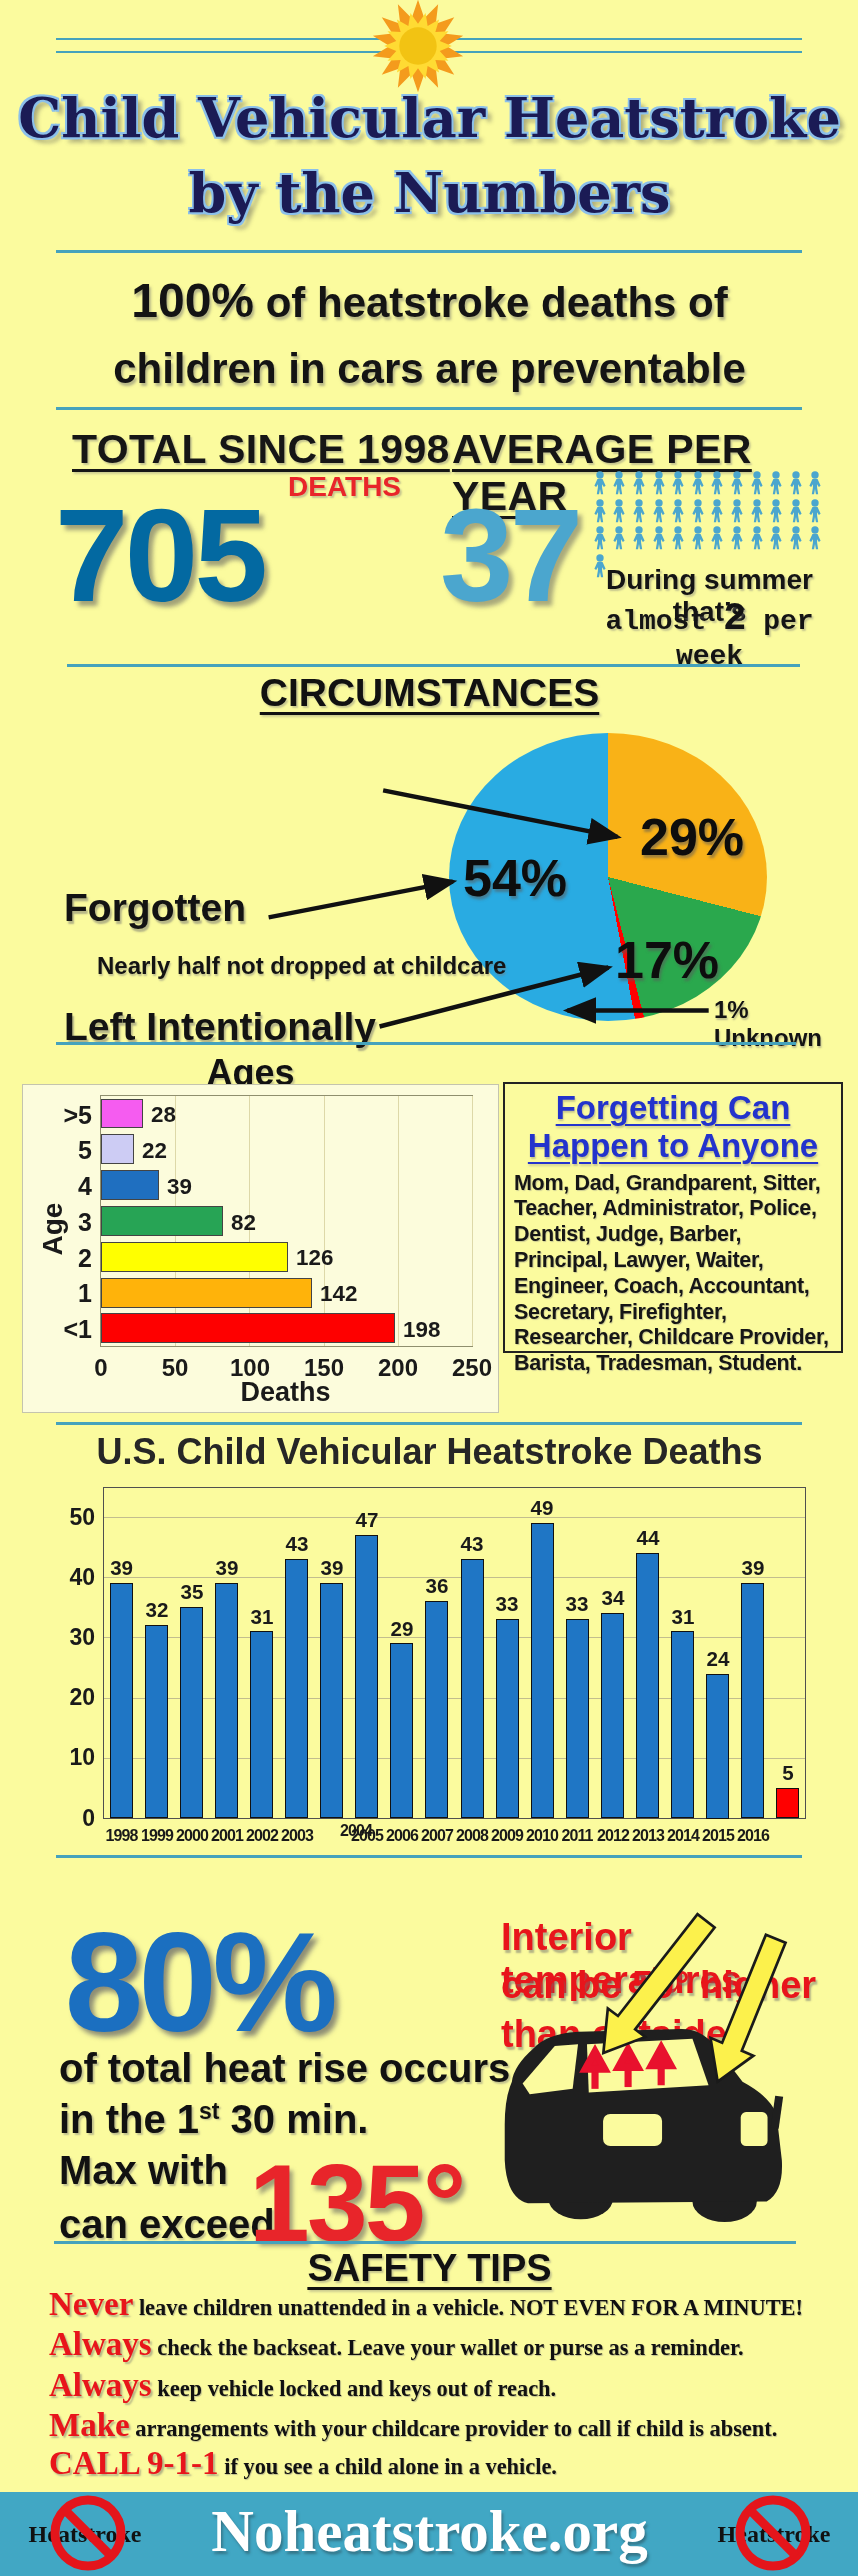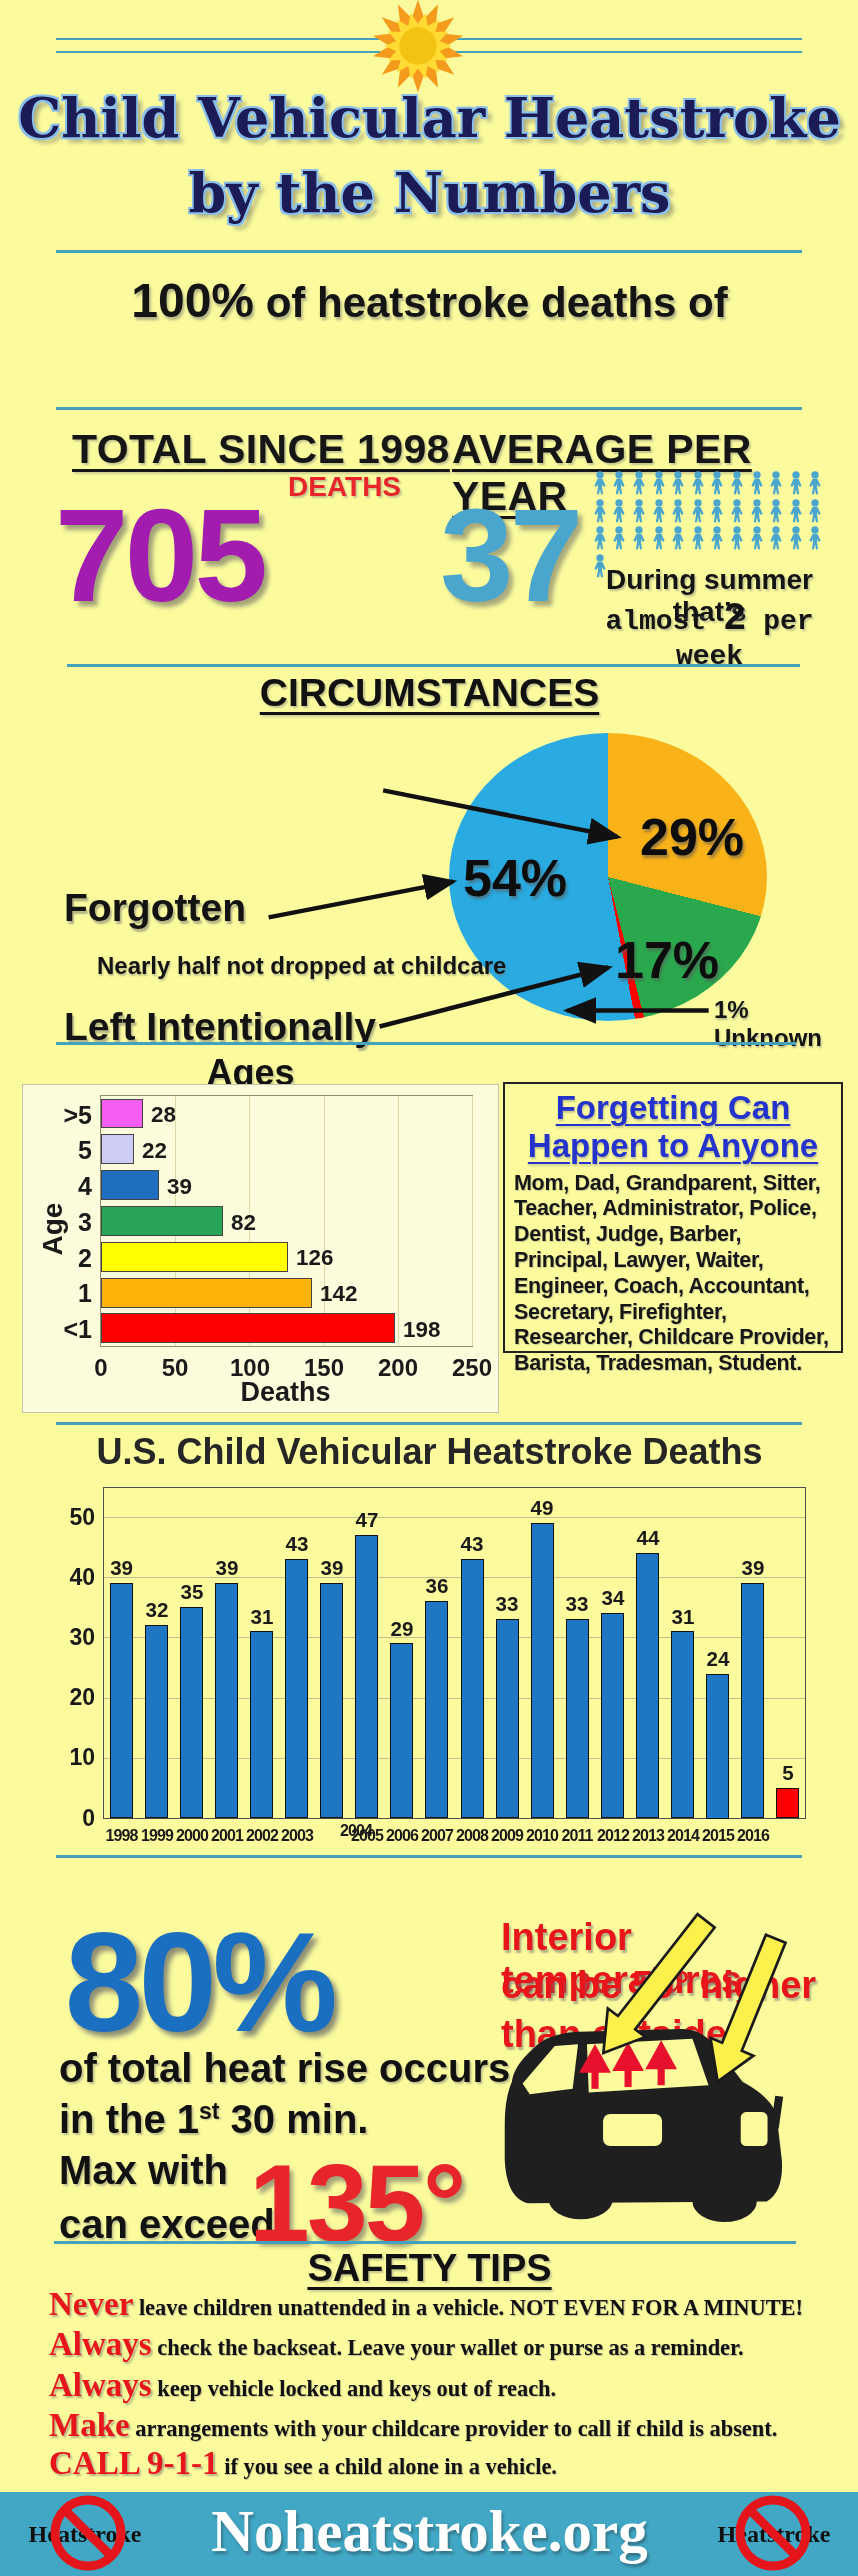--- a/index.html
+++ b/index.html
@@ -12,21 +12,21 @@
      font-family:"DejaVu Serif","Liberation Serif",serif;font-weight:bold;
      font-size:54px;line-height:1.38;color:#1B1B55;
      text-shadow:-1.8px -1.8px 0 #8CC0EA,1.8px -1.8px 0 #8CC0EA,-1.8px 1.8px 0 #8CC0EA,1.8px 1.8px 0 #8CC0EA,5.4px 5.4px 4.5px rgba(80,80,80,.45);}
   #preventable{left:36px;top:265px;width:787px;text-align:center;color:#141414;
      font-size:42px;font-weight:600;line-height:1.5;text-shadow:1.8px 2.7px 2.7px rgba(110,110,110,.5);}
   #preventable .big{font-size:48px;font-weight:bold;}
   .stat-head{font-size:41px;font-weight:bold;color:#161616;letter-spacing:0.4px;
      text-decoration:underline;text-decoration-thickness:2.7px;text-underline-offset:6.3px;
      text-shadow:1.8px 1.8px 1.8px rgba(120,120,120,.4);}
   #total-value{left:55px;top:490px;font-size:132px;font-weight:bold;letter-spacing:-3.6px;
-     color:#a21caf;line-height:1;text-shadow:4.5px 5.4px 4.5px rgba(90,90,90,.55);}
+     color:#0369a1;line-height:1;text-shadow:4.5px 5.4px 4.5px rgba(90,90,90,.55);}
   #deaths-label{left:288px;top:471px;font-size:28px;font-weight:bold;color:#E8252A;
      text-shadow:1.8px 1.8px 1.8px rgba(120,120,120,.4);}
   #avg-value{left:440px;top:490px;font-size:132px;font-weight:bold;letter-spacing:-3.6px;
      color:#4BA6CE;line-height:1;text-shadow:4.5px 5.4px 4.5px rgba(90,90,90,.5);}
   #people{left:590px;top:469px;width:238px;display:flex;flex-wrap:wrap;}
   #people svg{margin:0.9px 1.8px;}
   .summer{left:578px;width:263px;text-align:center;color:#141414;font-weight:600;
      font-size:28px;text-shadow:1.8px 1.8px 1.8px rgba(120,120,120,.4);}
   .sec-head{width:859px;left:0;text-align:center;font-size:39px;font-weight:bold;color:#111;
      text-decoration:underline;text-decoration-thickness:2.7px;text-underline-offset:6.3px;
@@ -99,20 +99,21 @@
   </svg>
 
   <div id="main-title" class="abs" style="left:0;top:81px;">
     <div>Child Vehicular Heatstroke</div>
     <div>by the Numbers</div>
   </div>
   <div class="rule" style="left:56px;top:250px;width:746px;"></div>
 
   <div id="preventable" class="abs">
     <span class="big">100%</span><span> of heatstroke deaths of</span><br>
+    <span>children in cars are preventable</span>
   </div>
   <div class="rule" style="left:56px;top:407px;width:746px;"></div>
 
   <div class="abs stat-head" style="left:72px;top:426px;">TOTAL SINCE 1998</div>
   <div class="abs" id="deaths-label">DEATHS</div>
   <div class="abs" id="total-value">705</div>
   <div class="abs stat-head" style="left:452px;top:426px;">AVERAGE PER  YEAR</div>
   <div class="abs" id="avg-value">37</div>
   <div class="abs" id="people">
       <svg width="16" height="26" viewBox="0 0 20 30">

